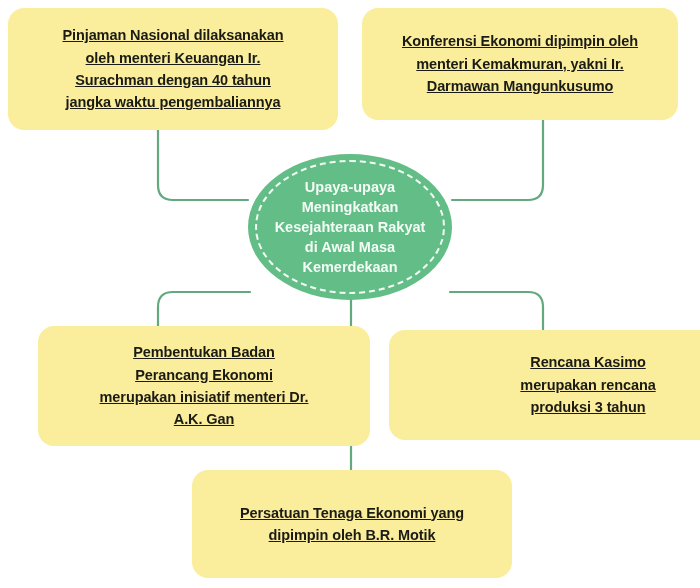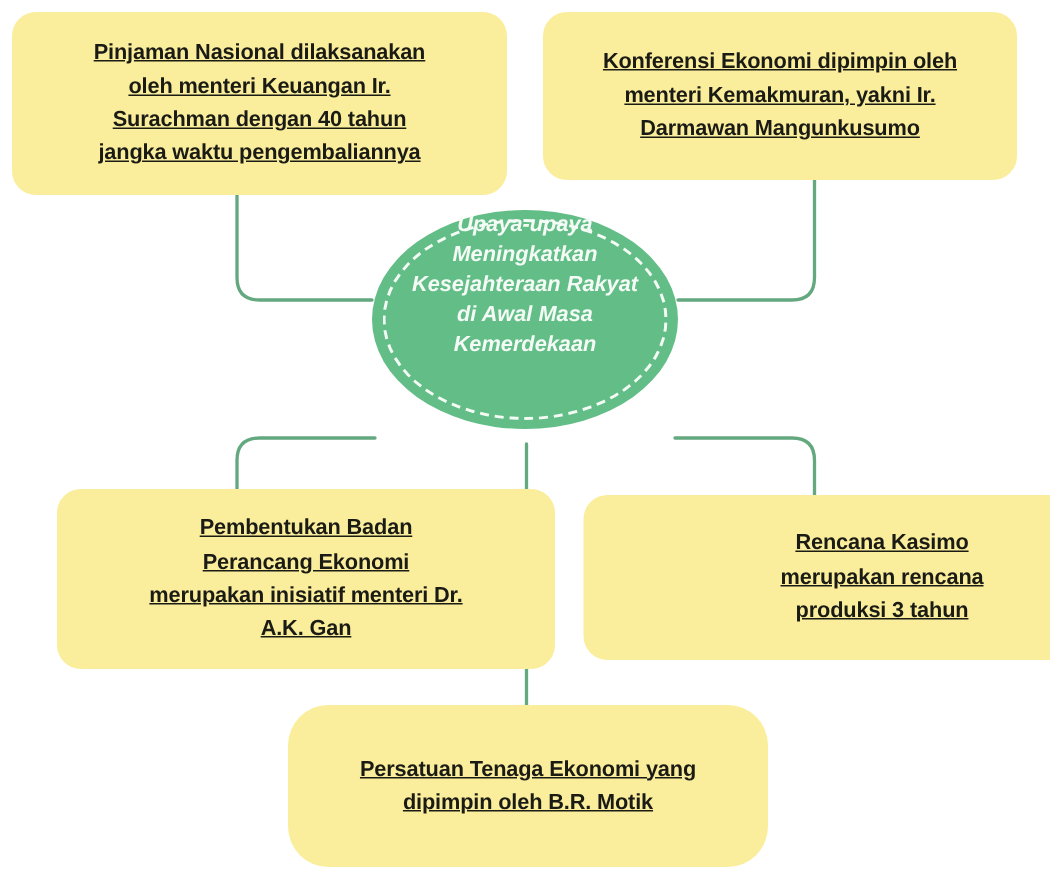--- a/index.html
+++ b/index.html
@@ -48,35 +48,34 @@
   .node-text {
     display: block;
     width: 100%;
     white-space: pre-line;
     text-decoration: underline;
   }
   #node-top-left   { left: 8px;   top: 8px;    width: 330px; height: 122px; }
   #node-top-right  { left: 362px; top: 8px;    width: 316px; height: 112px; }
   #node-bot-left   { left: 8px;   top: 326px;  width: 332px; height: 120px; margin-left: 30px; }
   #node-bot-right  { left: 362px; top: 330px;  width: 398px; height: 110px; margin-left: 27px; }
-  #node-bot-center { left: 192px; top: 470px;  width: 320px; height: 108px; border-radius: 27px; }
+  #node-bot-center { left: 192px; top: 470px;  width: 320px; height: 108px; }
 
   #center-circle {
     position: absolute;
     left: 248px;
-    top: 140px;
+    top: 154px;
     width: 204px;
     height: 146px;
     border-radius: 50%;
     background: #63bd86;
     display: flex;
-    align-items: flex-start;
+    align-items: center;
     justify-content: center;
     z-index: 4;
-    font-style: italic;
   }
   #center-circle::after {
     content: "";
     position: absolute;
     left: 7px;
     top: 6px;
     right: 7px;
     bottom: 6px;
     border-radius: 50%;
     border: 2.5px dashed #f3fbf5;

